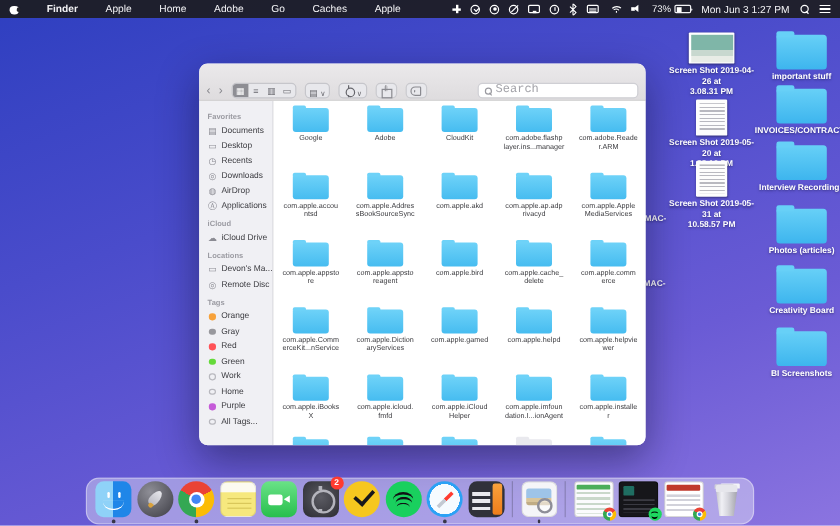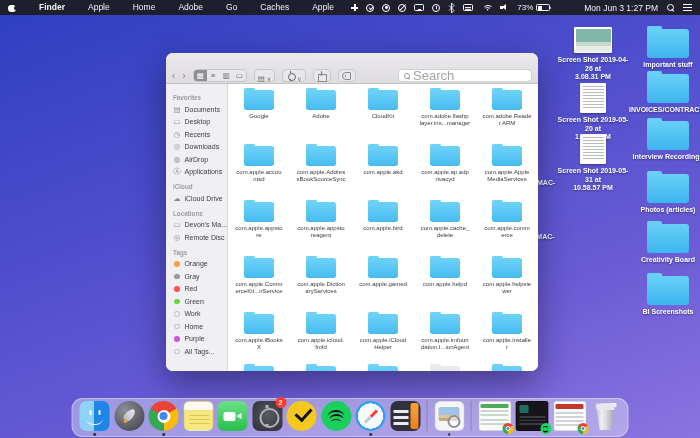--- a/index.html
+++ b/index.html
@@ -48,21 +48,21 @@
     clip-path:polygon(-20% -20%,120% -20%,50% 55%); background:radial-gradient(circle at 50% 50%, #fff 0 1px, transparent 1.1px); }
   .mi-vol { width:9px; height:8px; }
   .mi-vol::before { content:""; position:absolute; left:0; top:2.5px; width:2.5px; height:3px; background:#fff; }
   .mi-vol::after { content:""; position:absolute; left:1.5px; top:0.5px;
     border-top:3.5px solid transparent; border-bottom:3.5px solid transparent; border-right:4px solid #fff; }
   .batt-wrap { display:flex; align-items:center; gap:3px; }
   .batt-pct { font-size:8px; }
   .batt-body { width:14px; height:7px; border:1px solid #f2f2f5; border-radius:1.5px; position:relative; }
   .batt-body::before { content:""; position:absolute; left:0.5px; top:0.5px; bottom:0.5px; width:4px; background:#fff; }
   .batt-body::after { content:""; position:absolute; right:-2.2px; top:1.6px; width:1.4px; height:2.8px; background:#f2f2f5; border-radius:0 1px 1px 0; }
-  .mb-clock { font-size:8.5px; white-space:nowrap;margin-left:26px; }
+  .mb-clock { font-size:8.5px; white-space:nowrap; }
   .mi-search { width:9px; height:9px; }
   .mi-search::before { content:""; position:absolute; left:0.5px; top:0.5px; width:5px; height:5px; border:1.2px solid #fff; border-radius:50%; }
   .mi-search::after { content:""; position:absolute; left:6px; top:6px; width:3px; height:1.3px; background:#fff; transform:rotate(45deg); transform-origin:0 0; }
   .mi-list { width:9px; height:7px;
     background:repeating-linear-gradient(180deg,#fff 0 1.1px,transparent 1.1px 2.9px); }
 
   
   .dt-item { position:absolute; width:78px; text-align:center; color:#fff;
     font-size:7px; font-weight:bold; text-shadow:0 1px 2px rgba(20,20,60,.55); z-index:5; }
   .dt-label { white-space:pre-line; line-height:8.5px; margin-top:3px; }
@@ -121,21 +121,21 @@
   .gi-share::before { content:""; position:absolute; left:0.5px; top:3px; width:7px; height:5.5px; border:1px solid #8a8a90; }
   .gi-share::after { content:""; position:absolute; left:3.4px; top:0; width:1.2px; height:5px; background:#8a8a90;
     box-shadow:-1.4px 0.4px 0 -0.4px #8a8a90, 1.4px 0.4px 0 -0.4px #8a8a90; }
   .gi-tag { width:9px; height:8px; border:1px solid #8a8a90; border-radius:4px 1px 1px 4px; position:relative; }
   .gi-tag::before { content:""; position:absolute; left:1.5px; top:2.5px; width:1.5px; height:1.5px; background:#8a8a90; border-radius:50%; }
   .search { margin-left:auto; display:flex; align-items:center; gap:3px; width:134px; height:13px;
     border:1px solid #cfcfd4; border-radius:4px; background:#fff; padding:0 4px; }
   .search .lens { width:7px; height:7px; position:relative; flex:0 0 auto; }
   .search .lens::before { content:""; position:absolute; left:0.5px; top:0.5px; width:4px; height:4px; border:1px solid #9a9aa0; border-radius:50%; }
   .search .lens::after { content:""; position:absolute; left:5px; top:5px; width:2.5px; height:1px; background:#9a9aa0; transform:rotate(45deg); transform-origin:0 0; }
-  .search input { border:none; outline:none; width:100%; font-size:13px; color:#55555a; background:transparent; font-family:Liberation Sans, sans-serif; }
+  .search input { border:none; outline:none; width:100%; font-size:10px; color:#55555a; background:transparent; font-family:Liberation Mono, monospace; }
   .search input::placeholder { color:#a2a2a8; }
 
   
   .sidebar { position:absolute; left:0; top:31px; bottom:0; width:62px;
     background:rgba(239,239,244,.97); border-right:1px solid #d8d8dd; padding:5px 0 0 7px; }
   .sec-h { font-size:6.3px; font-weight:bold; color:#9b9ba2; margin:5px 0 2px; }
   .side-item { display:flex; align-items:center; gap:3.5px; height:12.5px; font-size:7px; color:#3c3c41; white-space:nowrap; }
   .si { width:8px; text-align:center; color:#8b8b93; font-size:7.5px; flex:0 0 auto; }
   .si-docs::before { content:"▤"; }
   .si-desktop::before { content:"▭"; }

